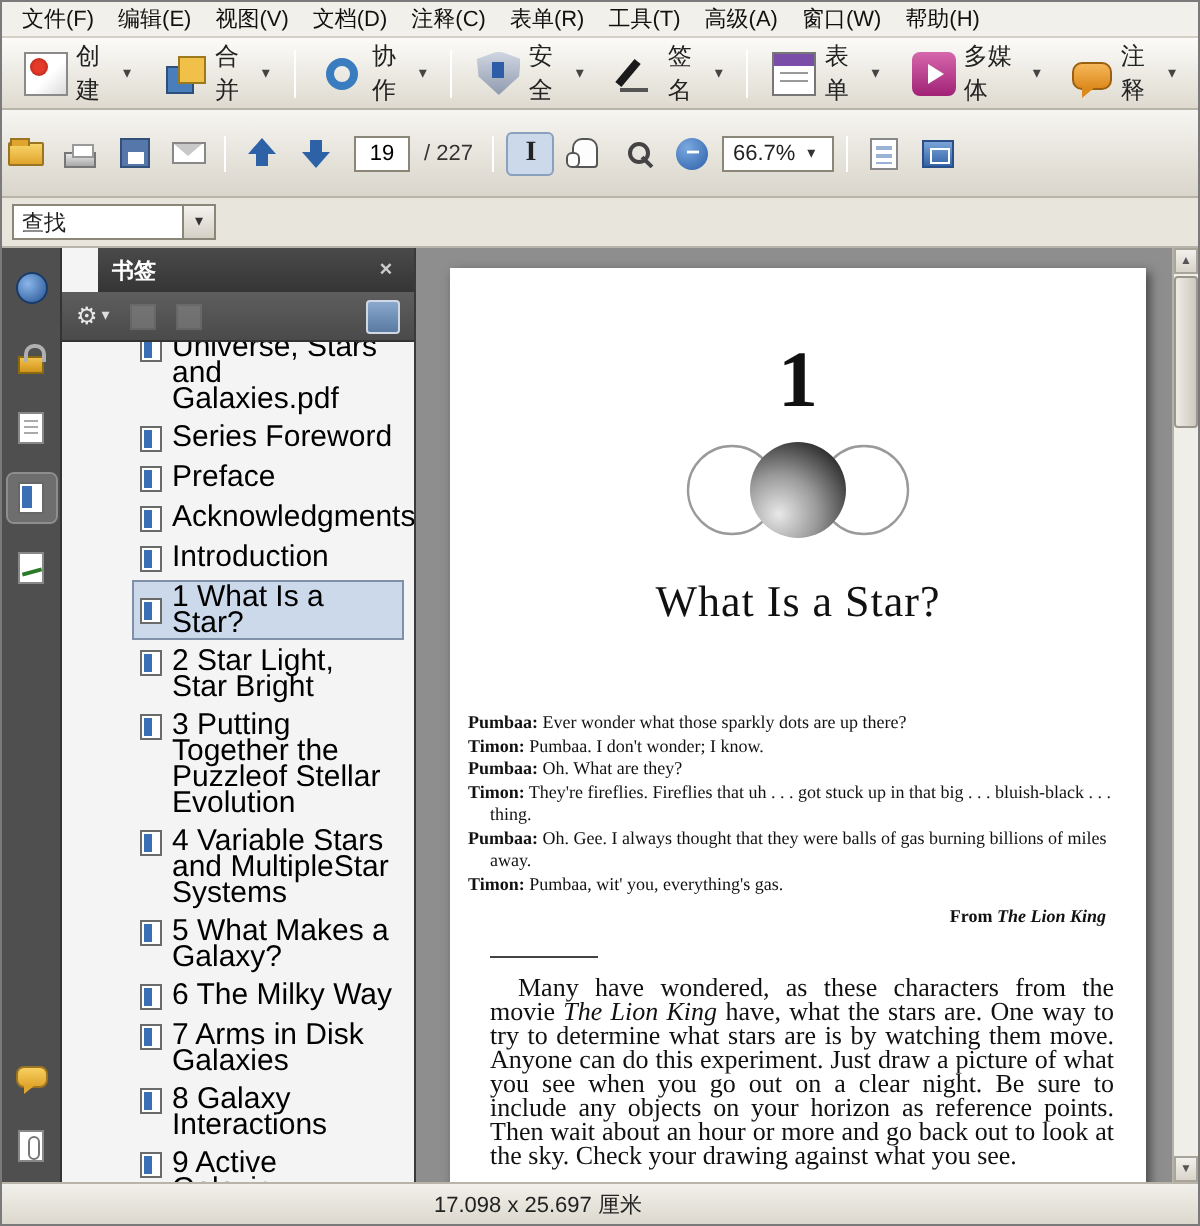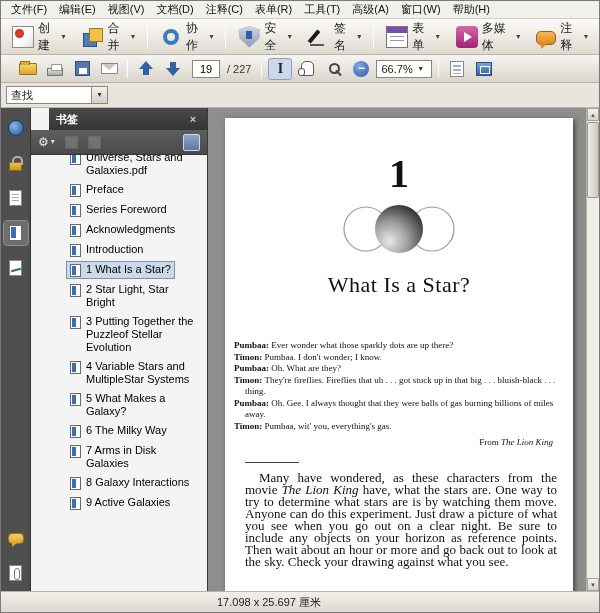--- a/index.html
+++ b/index.html
@@ -32,21 +32,21 @@
   .i-sign::after { content:""; position:absolute; left:2px; bottom:2px; width:14px; height:2px; background:#555; }
   .i-forms { background:#fff; border:1px solid #777; }
   .i-forms::before { content:""; position:absolute; left:0; top:0; right:0; height:6px; background:#7a4ea8; }
   .i-forms::after { content:""; position:absolute; left:3px; top:9px; right:3px; height:8px; background:repeating-linear-gradient(#9a9a9a 0 1px, transparent 1px 4px); }
   .i-media { background:linear-gradient(#d667ab,#a12277); border-radius:4px; }
   .i-media::after { content:""; position:absolute; left:8px; top:6px; border-top:5px solid transparent; border-bottom:5px solid transparent; border-left:8px solid #fff; }
   .i-comment { width:20px; height:14px; margin-top:3px; background:linear-gradient(#f5b75a,#dd8a1d); border:1px solid #9a5f10; border-radius:5px; }
   .i-comment::after { content:""; position:absolute; left:4px; bottom:-5px; border-top:5px solid #dd8a1d; border-right:6px solid transparent; }
 
   
-  .toolbar2 { height:28px; background:linear-gradient(#f7f5f1,#d9d5cb); border-bottom:1px solid #b8b4aa; display:flex; align-items:center; padding:0 15px; gap:3px; }
+  .toolbar2 { height:44px; background:linear-gradient(#f7f5f1,#d9d5cb); border-bottom:1px solid #b8b4aa; display:flex; align-items:center; padding:0 0; gap:3px; }
   .tb2-btn { width:24px; height:22px; display:flex; align-items:center; justify-content:center; border:1px solid transparent; border-radius:3px; cursor:default; }
   .tb2-btn.pressed { border-color:#8aa0bd; background:#ccd9ea; }
   .i2 { position:relative; display:inline-block; }
   .i-folder { width:18px; height:12px; background:linear-gradient(#f7d46a,#e0a52c); border:1px solid #9a7420; border-radius:1px; }
   .i-folder::before { content:""; position:absolute; left:0; top:-3px; width:8px; height:3px; background:#e0a52c; border:1px solid #9a7420; border-bottom:none; }
   .i-printer { width:16px; height:8px; background:linear-gradient(#e8e8e8,#a8a8a8); border:1px solid #777; margin-top:6px; }
   .i-printer::before { content:""; position:absolute; left:3px; top:-5px; width:9px; height:5px; background:#fff; border:1px solid #999; }
   .i-save { width:15px; height:15px; background:#5577aa; border:1px solid #33507a; }
   .i-save::after { content:""; position:absolute; left:3px; bottom:1px; width:8px; height:6px; background:#fff; }
   .i-email { width:17px; height:11px; background:#fff; border:1px solid #888; }
@@ -102,34 +102,34 @@
   .panel-close { margin-left:auto; color:#ccc; font-size:11px; width:14px; text-align:center; cursor:default; }
   .panel-tools { height:25px; flex:none; background:linear-gradient(#5e5e5e,#4a4a4a); border-bottom:1px solid #333; display:flex; align-items:center; padding:0 7px; gap:10px; }
   .ptool { display:flex; align-items:center; gap:2px; color:#e8e8e8; font-size:12px; cursor:default; }
   .ptool .caret { color:#ddd; }
   .ptool-sq { width:13px; height:13px; background:#8a8a8a; border:1px solid #777; opacity:.55; }
   .ptool-active { width:17px; height:17px; margin-left:auto; background:linear-gradient(#8aa8cc,#5a7aa2); border:1px solid #cfd8e4; border-radius:2px; }
   .tree { flex:1; overflow:hidden; padding:0; }
   .bm-item { display:flex; padding:2px 4px 2px 36px; }
   .bm-item:first-child { margin-top:-7px; }
   .bm-inner { display:inline-flex; align-items:flex-start; gap:5px; padding:1px 3px; }
-  .bm-item.selected .bm-inner { background:#ccd9ea; outline:1px solid #8090a8; }
+  .bm-item.selected .bm-inner { background:#ccd9ea; outline:1px solid #8090a8;align-items:center; }
   .bm-ico { flex:none; width:11px; height:13px; margin-top:1px; background:#fff; border:1px solid #6a6a6a; position:relative; }
   .bm-ico::before { content:""; position:absolute; left:1px; top:1px; width:4px; height:9px; background:#3a6fb5; }
-  .bm-label { max-width:112px; font-size:11px; line-height:13px; color:#000; }
+  .bm-label { max-width:112px; font-size:15px; line-height:13px; color:#000; }
 
   
   .docarea { flex:1; position:relative; background:#8e8e8e; overflow:hidden; }
   .page { position:absolute; left:17px; top:10px; width:348px; height:1200px; background:#fff; box-shadow:2px 2px 5px rgba(0,0,0,.5); font-family:"Liberation Serif", serif; color:#111; }
   .chapter-num { margin-top:36px; text-align:center; font-size:40px; font-weight:bold; line-height:1; }
   .moons { display:block; margin:8px auto 0; }
   .page-title { text-align:center; font-size:22px; font-weight:normal; margin-top:16px; letter-spacing:.5px; }
   .dialogue { margin:42px 16px 0 20px; font-size:9px; line-height:11.5px; }
   .dia-line { text-indent:-11px; }
-  .attribution { text-align:right; font-size:9px; margin:5px 20px 0 0; }
+  .attribution { text-align:right; font-size:9px; margin:5px 20px 0 0;font-weight:bold; }
   .epigraph-rule { width:54px; height:1px; background:#444; margin:15px 0 0 20px; }
   .body-para { margin:9px 16px 0 20px; font-size:13px; line-height:12px; text-align:justify; text-indent:14px; }
   .section-heading { margin:20px 16px 0 20px; font-family:"Liberation Sans", sans-serif; font-weight:bold; font-size:11px; letter-spacing:.3px; }
 
   
   .vscroll { position:absolute; right:0; top:0; bottom:0; width:13px; background:#f0eee9; border-left:1px solid #b5b2aa; }
   .vs-btn { position:absolute; left:0; width:12px; height:13px; background:linear-gradient(#f2f0ec,#d8d4ca); border:1px solid #a8a49a; color:#555; font-size:6px; text-align:center; line-height:12px; }
   .vs-btn.up { top:0; }
   .vs-btn.down { bottom:0; }
   .vs-thumb { position:absolute; left:0; top:14px; width:12px; height:76px; background:linear-gradient(90deg,#efece6,#cdc9bf); border:1px solid #9a968c; border-radius:2px; }
@@ -300,27 +300,27 @@
       <div class="tree">
         <div class="bm-item">
             <span class="bm-inner">
               <span class="bm-ico"></span>
               <span class="bm-label">Universe, Stars and Galaxies.pdf</span>
             </span>
           </div>
         <div class="bm-item">
             <span class="bm-inner">
               <span class="bm-ico"></span>
+              <span class="bm-label">Series Foreword</span>
+            </span>
+          </div>
+        <div class="bm-item">
+            <span class="bm-inner">
+              <span class="bm-ico"></span>
               <span class="bm-label">Preface</span>
-            </span>
-          </div>
-        <div class="bm-item">
-            <span class="bm-inner">
-              <span class="bm-ico"></span>
-              <span class="bm-label">Series Foreword</span>
             </span>
           </div>
         <div class="bm-item">
             <span class="bm-inner">
               <span class="bm-ico"></span>
               <span class="bm-label">Acknowledgments</span>
             </span>
           </div>
         <div class="bm-item">
             <span class="bm-inner">

